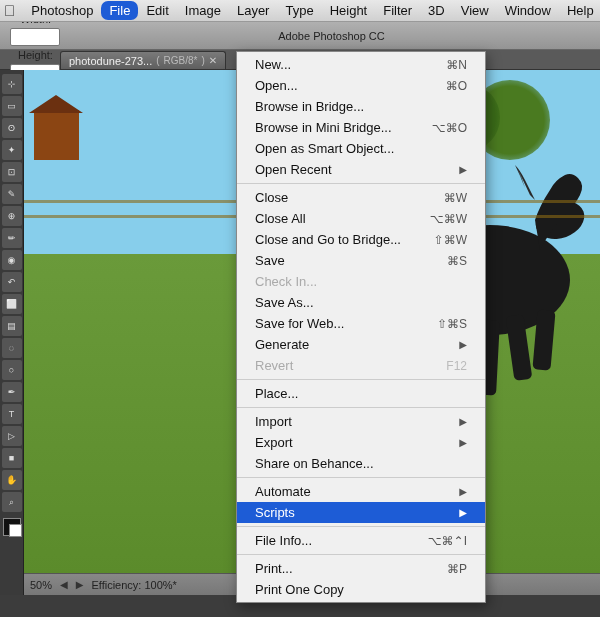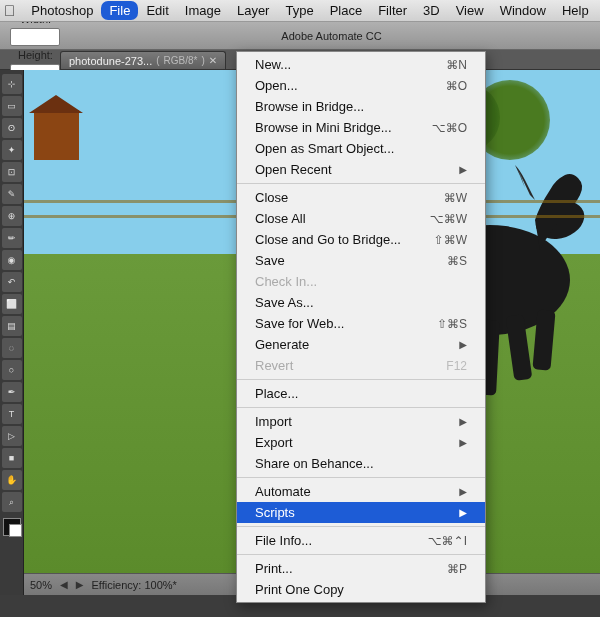--- a/index.html
+++ b/index.html
@@ -279,41 +279,41 @@
 <body>
 
 <div class="menubar">
   <span class="apple-icon"></span>
   <span class="menubar-item">Photoshop</span>
   <span class="menubar-item active">File</span>
   <span class="menubar-item">Edit</span>
   <span class="menubar-item">Image</span>
   <span class="menubar-item">Layer</span>
   <span class="menubar-item">Type</span>
-  <span class="menubar-item">Place</span>
+  <span class="menubar-item">Height</span>
   <span class="menubar-item">Filter</span>
   <span class="menubar-item">3D</span>
   <span class="menubar-item">View</span>
   <span class="menubar-item">Window</span>
   <span class="menubar-item">Help</span>
 </div>
 
 <div class="toolbar">
   <div class="toolbar-section">
     <div class="toolbar-btn">
       <span>Normal</span>
       <span style="margin-left:4px;">▾</span>
     </div>
     <span class="toolbar-label">Width:</span>
     <input type="text" class="toolbar-input" style="">
     <span class="toolbar-label">Height:</span>
     <input type="text" class="toolbar-input" style="">
   </div>
   <div style="flex:1; display:flex; justify-content:center; align-items:center;">
-    <span style="font-size:11px; color:#222;">Adobe Automate CC</span>
+    <span style="font-size:11px; color:#222;">Adobe Photoshop CC</span>
   </div>
 </div>
 
 <div class="tabbar">
   <div class="tab">
     <span>photodune-273...</span>
     <span style="font-size:10px; color:#bbb;">(</span>
     <span style="font-size:10px; color:#bbb;">RGB/8*</span>
     <span style="font-size:10px; color:#bbb;">)</span>
     <span class="close-x">✕</span>

